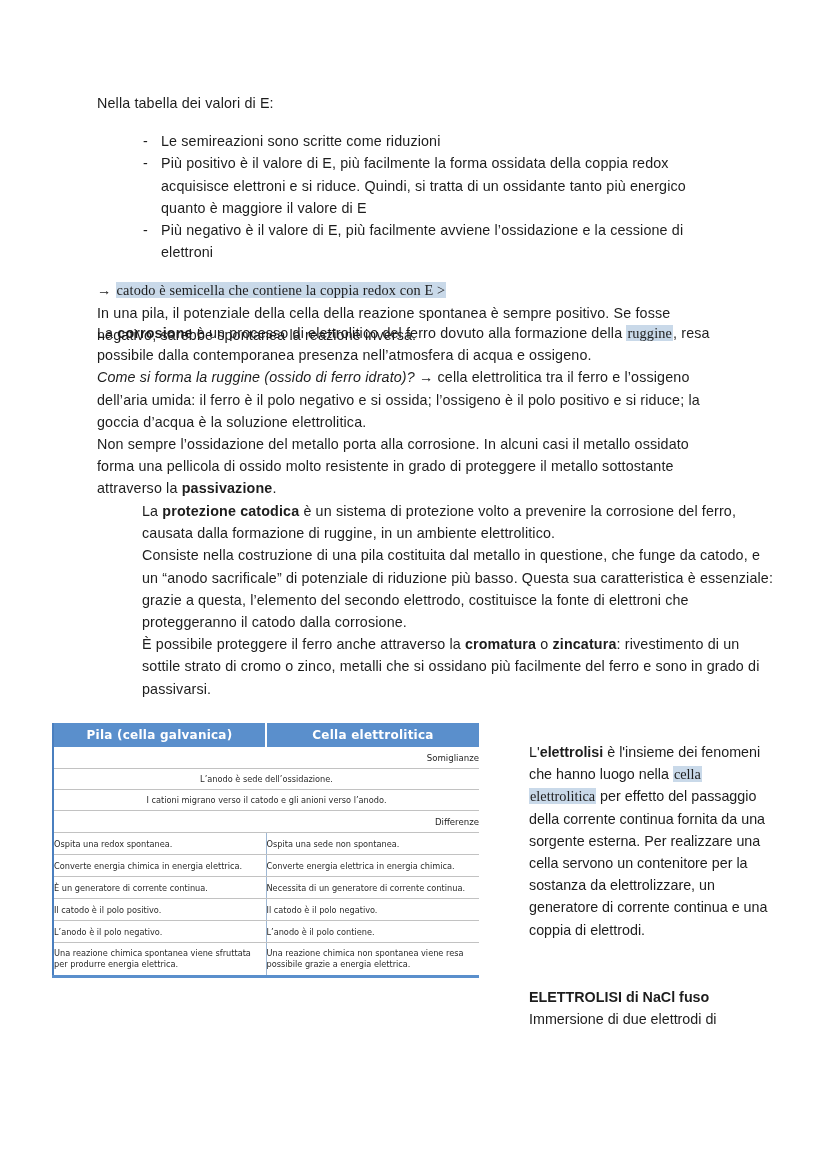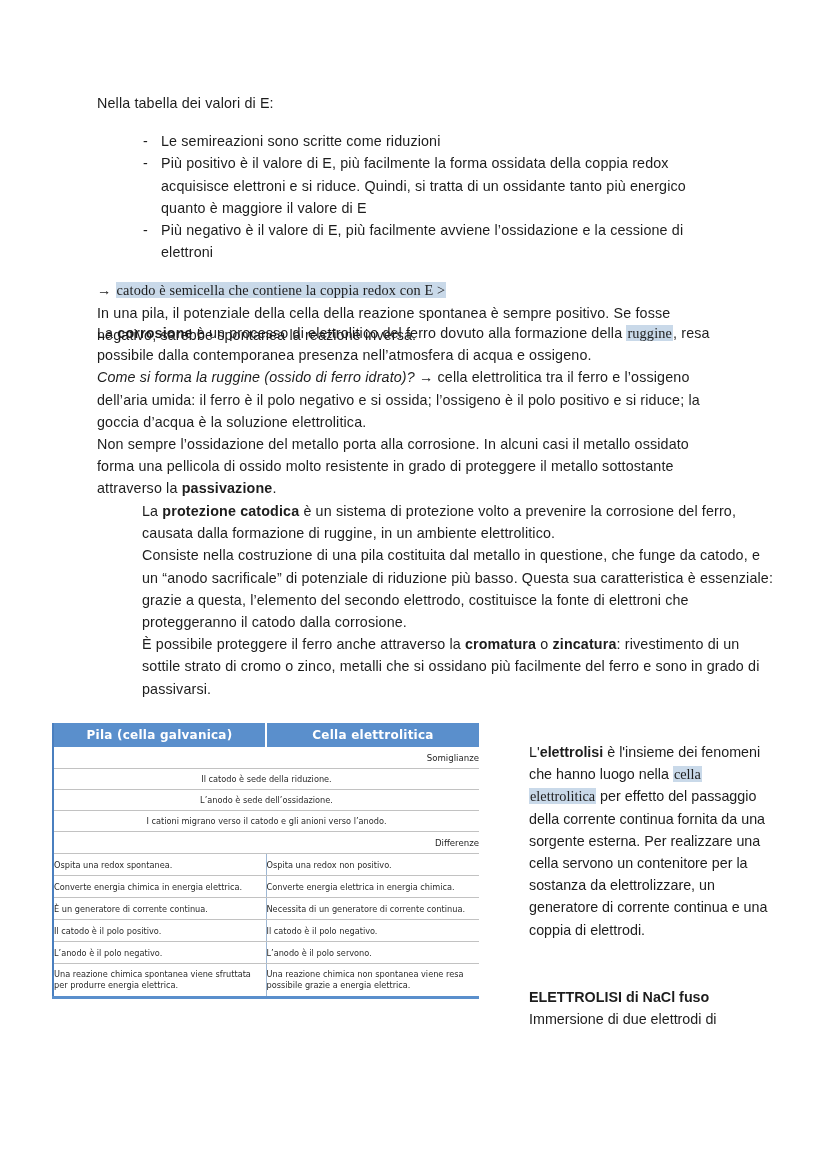--- a/index.html
+++ b/index.html
@@ -199,50 +199,47 @@
         <tr>
           <th class="left-head">Pila (cella galvanica)</th>
           <th>Cella elettrolitica</th>
         </tr>
       </thead>
       <tbody>
         <tr class="section-row">
           <td colspan="2">Somiglianze</td>
         </tr>
         <tr class="merged-row">
-          <td colspan="2">Il catodo è sede della riduzione.</td>
-        </tr>
-        <tr class="merged-row">
           <td colspan="2">L’anodo è sede dell’ossidazione.</td>
         </tr>
         <tr class="merged-row">
           <td colspan="2">I cationi migrano verso il catodo e gli anioni verso l’anodo.</td>
         </tr>
         <tr class="section-row">
           <td colspan="2">Differenze</td>
         </tr>
         <tr class="pair-row">
           <td class="col-a">Ospita una redox spontanea.</td>
-          <td>Ospita una redox non positivo.</td>
+          <td>Ospita una sede non spontanea.</td>
         </tr>
         <tr class="pair-row">
           <td class="col-a">Converte energia chimica in energia elettrica.</td>
           <td>Converte energia elettrica in energia chimica.</td>
         </tr>
         <tr class="pair-row">
           <td class="col-a">È un generatore di corrente continua.</td>
           <td>Necessita di un generatore di corrente continua.</td>
         </tr>
         <tr class="pair-row">
           <td class="col-a">Il catodo è il polo positivo.</td>
           <td>Il catodo è il polo negativo.</td>
         </tr>
         <tr class="pair-row">
           <td class="col-a">L’anodo è il polo negativo.</td>
-          <td>L’anodo è il polo servono.</td>
+          <td>L’anodo è il polo contiene.</td>
         </tr>
         <tr class="pair-row tall last-row">
           <td class="col-a">Una reazione chimica spontanea viene sfruttata per produrre energia elettrica.</td>
           <td>Una reazione chimica non spontanea viene resa possibile grazie a energia elettrica.</td>
         </tr>
       </tbody>
     </table>
   </div>
 
   <div class="side-col">

